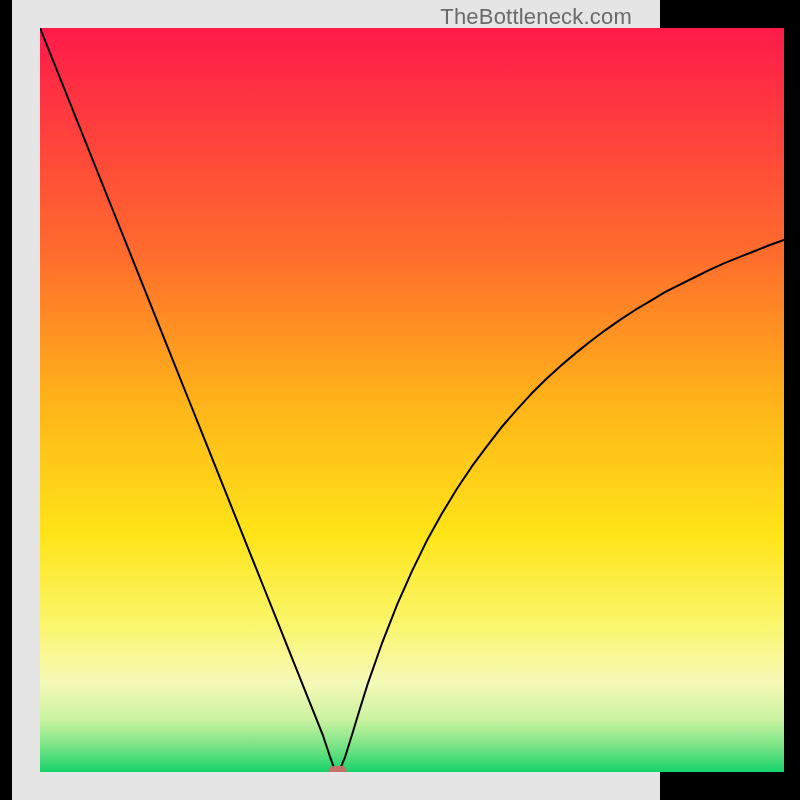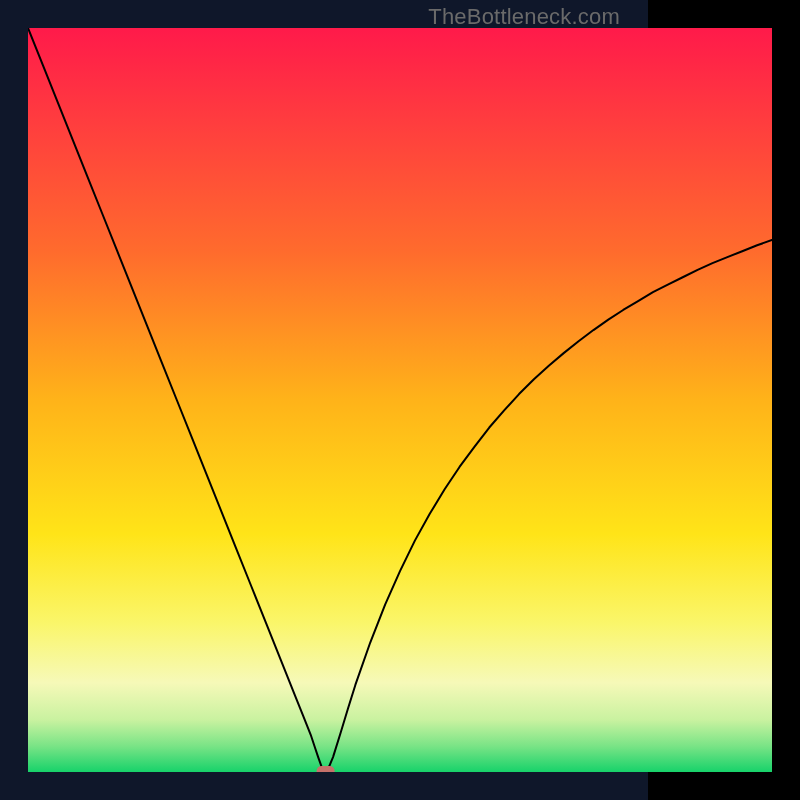--- a/index.html
+++ b/index.html
@@ -8,21 +8,22 @@
     width: 800px;
     height: 800px;
     background: #000;
     overflow: hidden;
     font-family: Arial, Helvetica, sans-serif;
   }
   .outer {
     position: relative;
     width: 648px;
     height: 800px;
-    background: #0f172a;
+    background: #e5e5e5;
+    margin-left: 12px;
   }
   .watermark {
     position: absolute;
     top: 4px;
     right: 28px;
     color: #6a6a6a;
     font-size: 22px;
     font-weight: 500;
     letter-spacing: 0.2px;
     z-index: 5;

